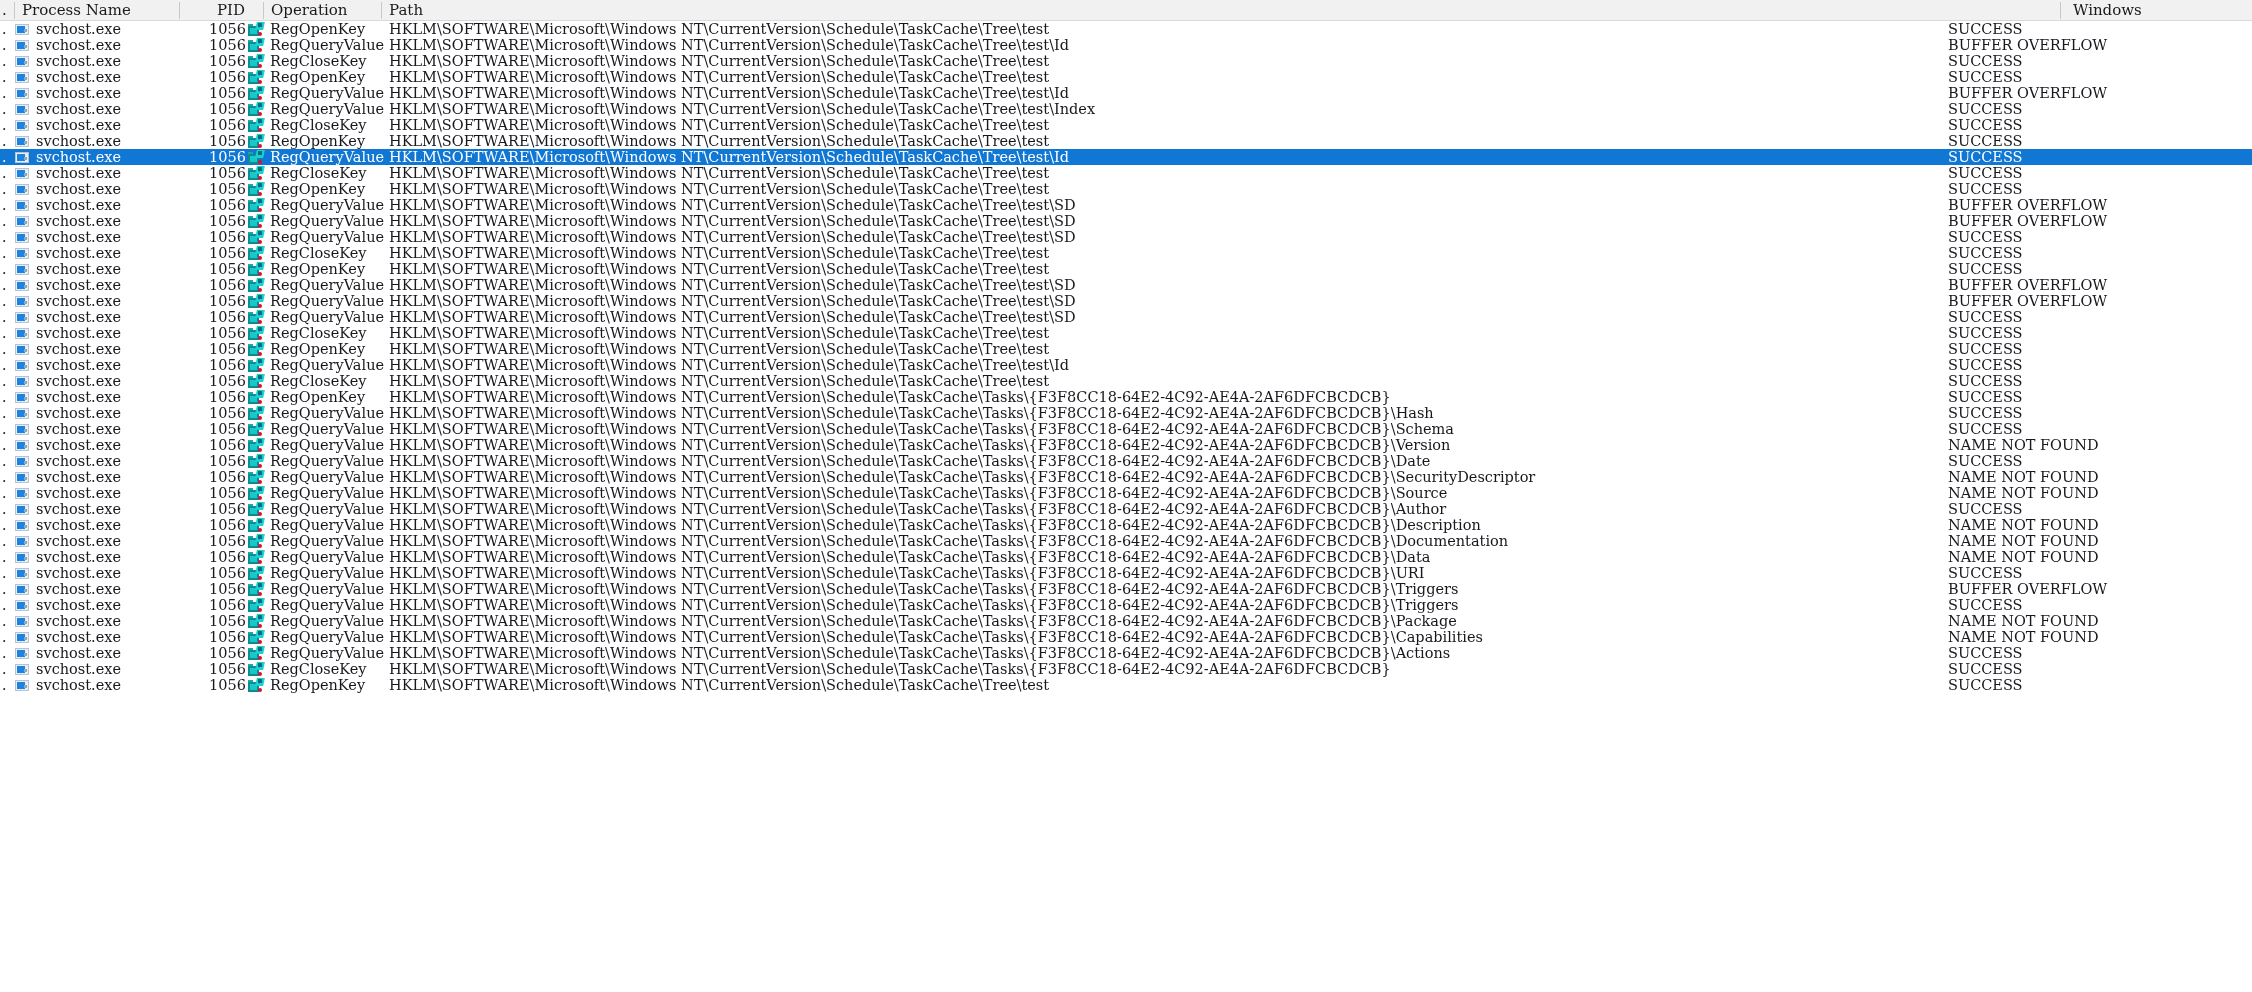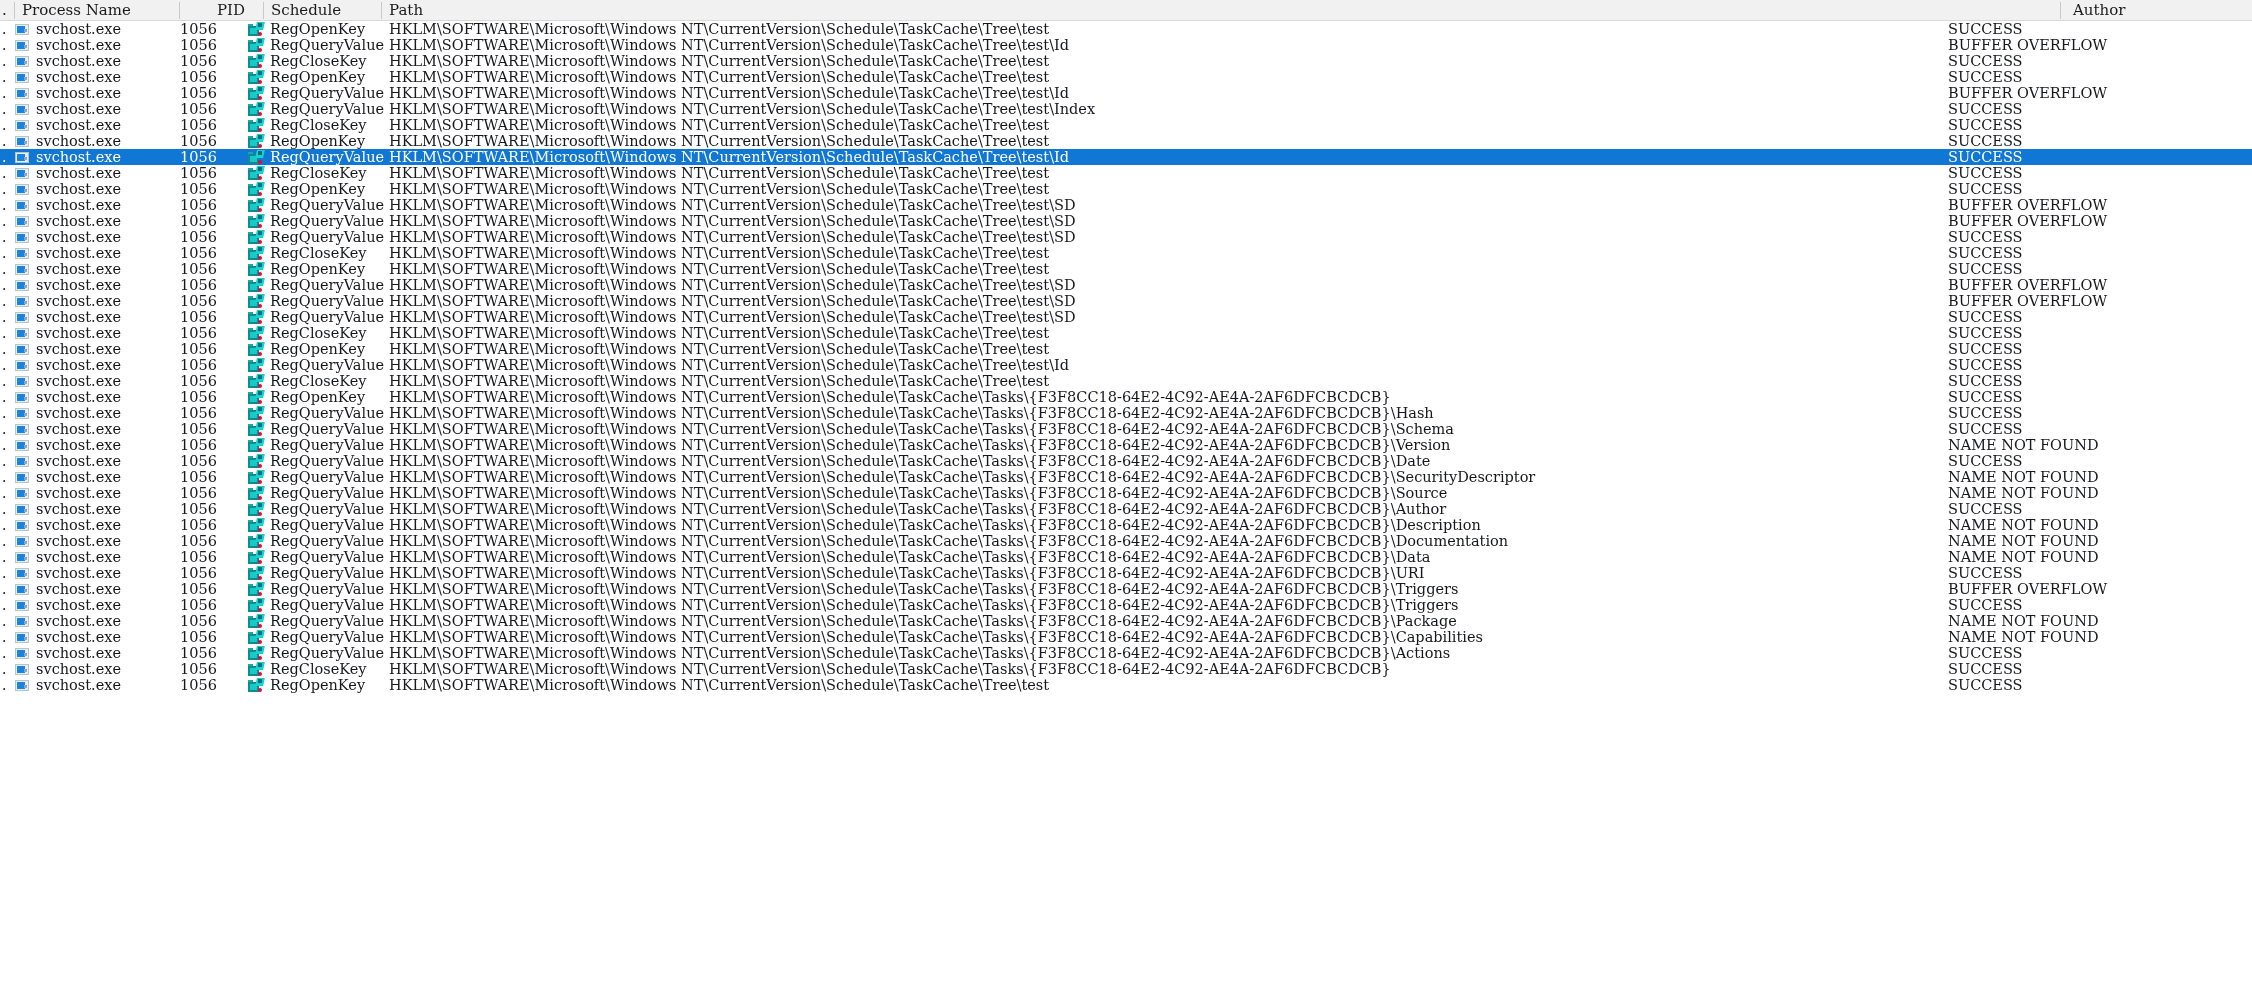--- a/index.html
+++ b/index.html
@@ -86,21 +86,21 @@
     left: 2px;
     top: 0;
     height: 16px;
     line-height: 16px;
     font-size: 14px;
     color: #16181d;
   }
 
   
   .c-proc   { left: 36px; text-align: right; }
-  .c-pid    { left: 180px; width: 66px; text-align: left; }
+  .c-pid    { left: 180px; width: 66px; text-align: right; }
   .c-op     { left: 270px; }
   .c-path   { left: 389px; }
   .c-result { left: 1948px; }
 
   
   .proc-icon {
     position: absolute;
     left: 15px;
     top: 3px;
     width: 14px;
@@ -174,25 +174,25 @@
 
 <div id="app">
 
   <div class="header">
     <div class="hcell" style="left:2px;">.</div>
     <div class="hsep" style="left:14px;"></div>
     <div class="hcell" style="left:22px;">Process Name</div>
     <div class="hsep" style="left:179px;"></div>
     <div class="hcell" style="left:217px;">PID</div>
     <div class="hsep" style="left:263px;"></div>
-    <div class="hcell" style="left:271px;">Schedule</div>
+    <div class="hcell" style="left:271px;">Operation</div>
     <div class="hsep" style="left:381px;"></div>
     <div class="hcell" style="left:389px;text-align:right;">Path</div>
     <div class="hsep" style="left:2060px;"></div>
-    <div class="hcell" style="left:2073px;">Author</div>
+    <div class="hcell" style="left:2073px;">Windows</div>
   </div>
 
   <div id="rows">
       <div class="row">
         <span class="dot">.</span>
         <span class="proc-icon">
           <i></i>
           <b></b>
         </span>
         <span class="cell c-proc">svchost.exe</span>

